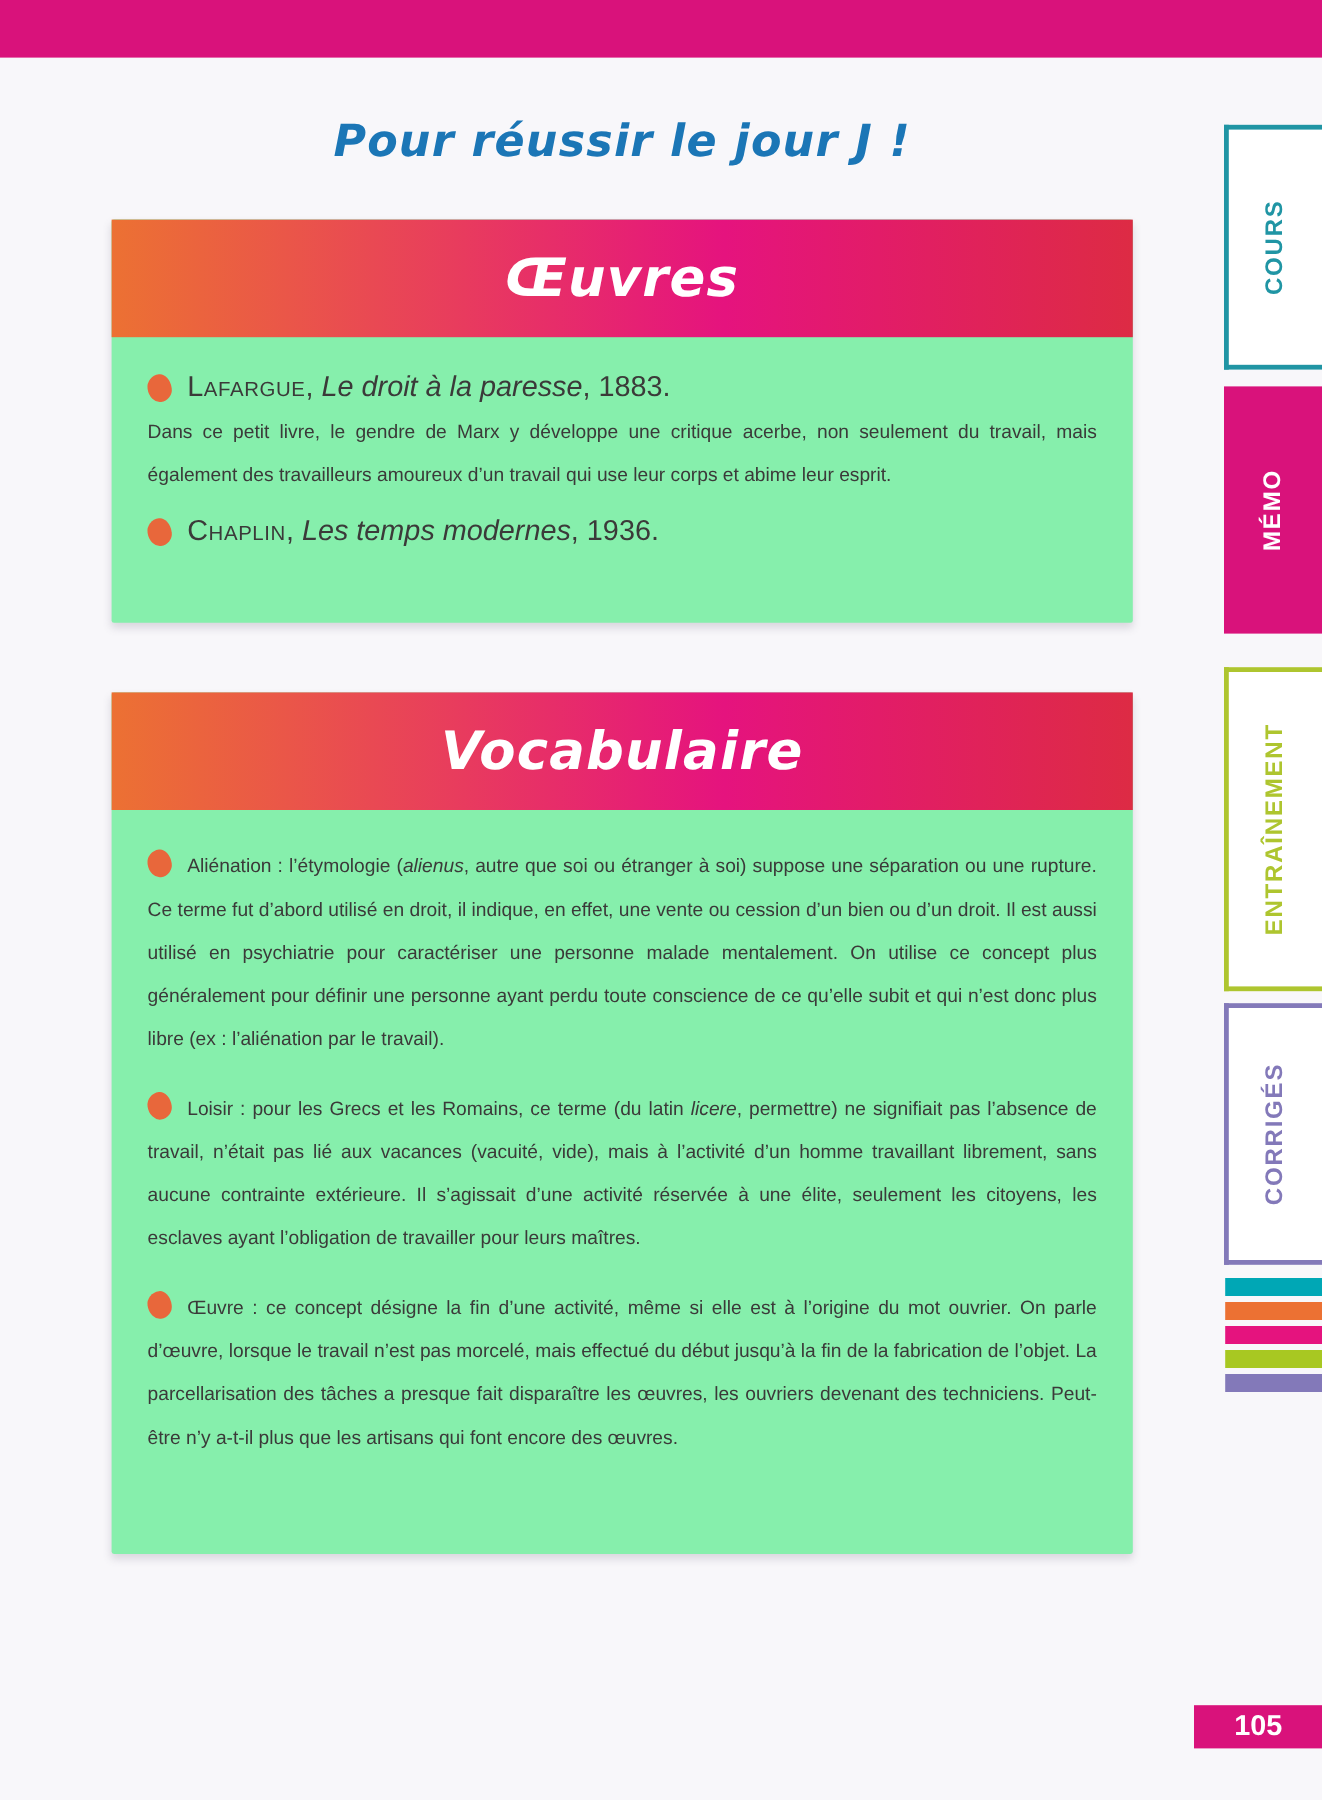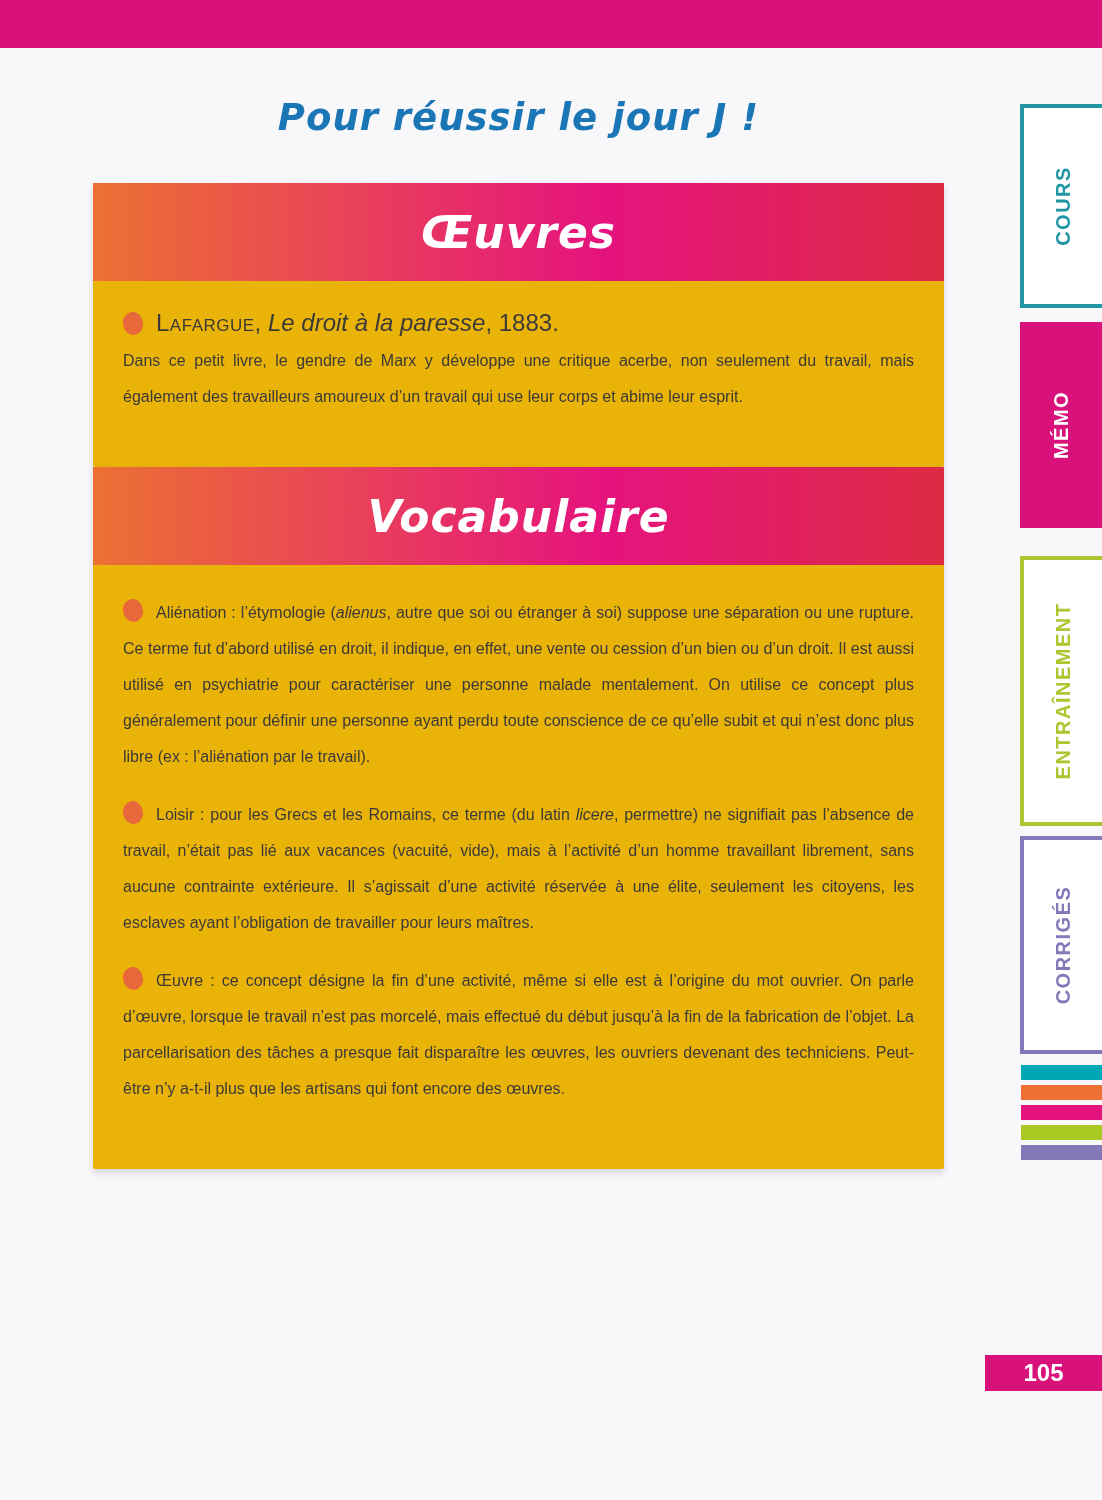--- a/index.html
+++ b/index.html
@@ -7,26 +7,26 @@
   .page{position:relative;width:1102px;height:1500px;background:var(--page_bg,#F8F7FA);overflow:hidden;}
 
   
   .top-banner{position:absolute;top:0;left:0;width:100%;height:48px;background:var(--banner,#D9127B);}
 
   
   .main-col{position:absolute;top:48px;left:93px;width:851px;}
   .page-title{margin:48px 0 44px 0;text-align:center;font-family:"DejaVu Sans",sans-serif;
     font-style:italic;font-weight:bold;font-size:37px;letter-spacing:1px;color:var(--title_blue,#1B76B6);}
 
-  .card{background:#eab308;border-radius:2px;box-shadow:0 4px 7px rgba(90,85,110,0.20);}
+  .card{background:#86efac;border-radius:2px;box-shadow:0 4px 7px rgba(90,85,110,0.20);margin-bottom:58px;}
   .card-header{height:98px;display:flex;align-items:center;justify-content:center;
     background:linear-gradient(90deg,var(--accent_orange,#EC7133) 0%,var(--accent_magenta,#E5137E) 60%,var(--accent_red,#DD2B44) 100%);}
   .card-header .hdr-text{color:#fff;font-family:"DejaVu Sans",sans-serif;font-style:italic;font-weight:bold;
     font-size:44px;letter-spacing:1px;}
-  .card-body{padding:14px 30px 40px 30px;color:#3B3A39;}
+  .card-body{padding:14px 30px 56px 30px;color:#3B3A39;}
 
   .bullet{display:inline-block;width:20px;height:23px;background:var(--bullet_orange,#E8673B);
     border-radius:55% 45% 52% 48% / 46% 56% 44% 54%;transform:rotate(-8deg);flex:0 0 auto;}
 
   .work-item{margin-top:12px;}
   .work-heading{display:flex;align-items:center;gap:13px;font-size:24px;margin:14px 0 6px 0;}
   .sc{font-variant:small-caps;letter-spacing:0.5px;}
   .it{font-style:italic;}
   .bd{font-weight:normal;}
   .work-body,.vocab-text{font-size:16px;line-height:36px;text-align:justify;margin:2px 0 10px 0;}
@@ -43,21 +43,21 @@
   .tab.active{border:none;}
   .tab.active .tab-label{color:#fff !important;}
   .tab-cours{top:104px;height:204px;}
   .tab-memo{top:322px;height:206px;}
   .tab-entrainement{top:556px;height:270px;}
   .tab-corriges{top:836px;height:218px;}
 
   .color-bars{position:absolute;top:1065px;right:0;width:81px;}
   .color-bar{height:15px;margin-bottom:5px;}
 
-  .page-badge{position:absolute;top:1355px;right:0;width:117px;height:36px;background:var(--banner,#D9127B);
+  .page-badge{position:absolute;top:1421px;right:0;width:107px;height:36px;background:var(--banner,#D9127B);
     display:flex;align-items:center;justify-content:center;color:#fff;font-weight:bold;font-size:24px;}
 </style>
 </head>
 <body>
 
 <div class="page">
 
   <div class="top-banner"></div>
 
   <div class="main-col">
@@ -71,20 +71,24 @@
 
         <div class="work-item">
           <div class="work-heading">
             <span class="bullet"></span>
             <span><span class="sc">Lafargue</span><span>, </span><span class="it">Le droit à la paresse</span><span>, 1883.</span></span>
           </div>
           <p class="work-body">Dans ce petit livre, le gendre de Marx y développe une critique acerbe, non seulement du travail, mais également des travailleurs amoureux d’un travail qui use leur corps et abime leur esprit.</p>
         </div>
 
         <div class="work-item">
+          <div class="work-heading">
+            <span class="bullet"></span>
+            <span><span class="sc">Chaplin</span><span>, </span><span class="it">Les temps modernes</span><span>, 1936.</span></span>
+          </div>
         </div>
 
       </div>
     </section>
 
     <section class="card">
       <header class="card-header">
         <span class="hdr-text">Vocabulaire</span>
       </header>
       <div class="card-body">

